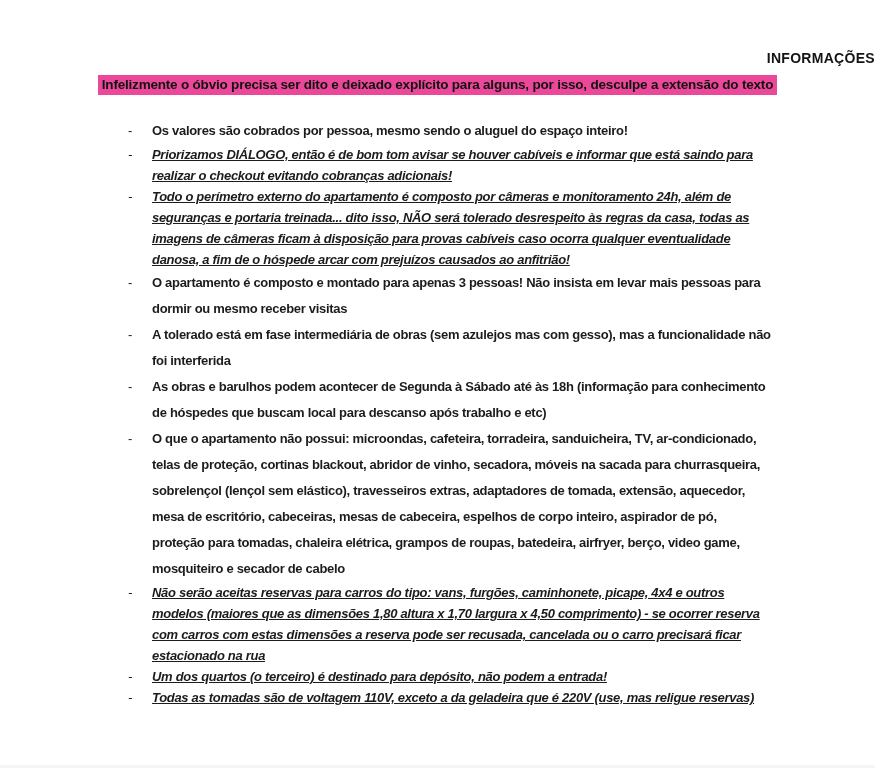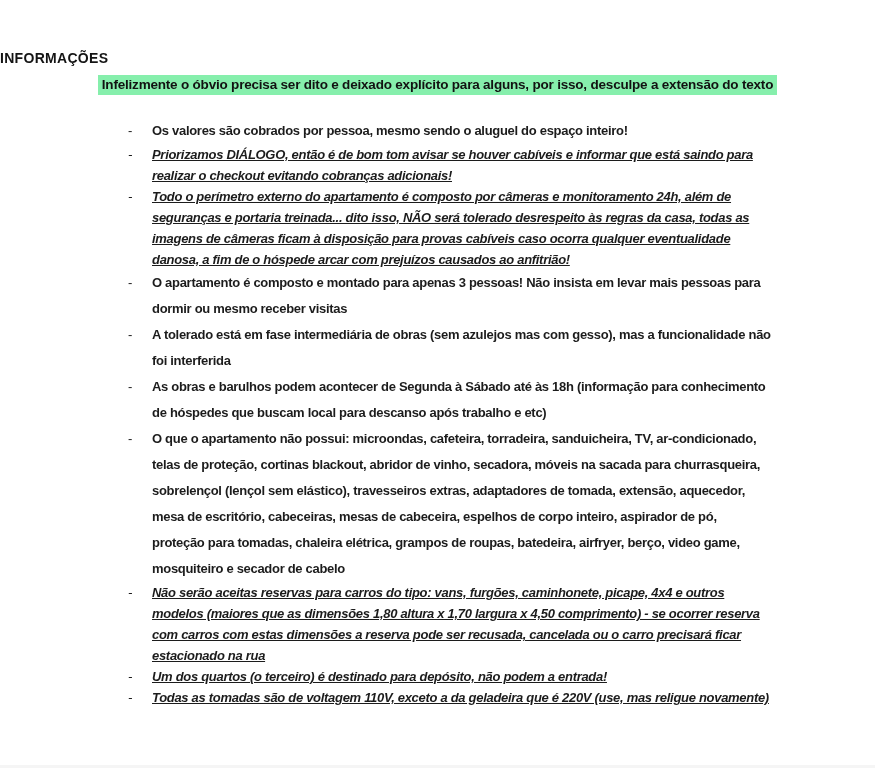--- a/index.html
+++ b/index.html
@@ -11,35 +11,35 @@
     width: 875px;
     height: 768px;
     background: #ffffff;
     padding-top: 50px;
     border-bottom: 3px solid #f5f5f5;
     overflow: hidden;
   }
 
   .title {
     margin: 0 0 9px 0;
-    text-align: left;
+    text-align: right;
     font-size: 14px;
     font-weight: bold;
     color: #141414;
     letter-spacing: 0.3px;
   }
 
   .subtitle-row {
     text-align: center;
     margin: 0 0 23px 0;
   }
 
   .subtitle {
     display: inline-block;
-    background: #86efac;
+    background: #ec4899;
     color: #121212;
     font-size: 13.5px;
     font-weight: bold;
     letter-spacing: -0.2px;
     padding: 2px 4px;
     line-height: 16px;
   }
 
   .info-list {
     list-style: none;
@@ -123,16 +123,16 @@
     <span class="bullet-text">Não serão aceitas reservas para carros do tipo: vans, furgões, caminhonete, picape, 4x4 e outros modelos (maiores que as dimensões 1,80 altura x 1,70 largura x 4,50 comprimento) - se ocorrer reserva com carros com estas dimensões a reserva pode ser recusada, cancelada ou o carro precisará ficar estacionado na rua</span>
   </li>
 
   <li class="bullet-item emphasis">
     <span class="bullet-marker">-</span>
     <span class="bullet-text">Um dos quartos (o terceiro) é destinado para depósito, não podem a entrada!</span>
   </li>
 
   <li class="bullet-item emphasis">
     <span class="bullet-marker">-</span>
-    <span class="bullet-text">Todas as tomadas são de voltagem 110V, exceto a da geladeira que é 220V (use, mas religue novamente)</span>
+    <span class="bullet-text">Todas as tomadas são de voltagem 110V, exceto a da geladeira que é 220V (use, mas religue reservas)</span>
   </li>
 </ul>
 </div>
 
 </body></html>

